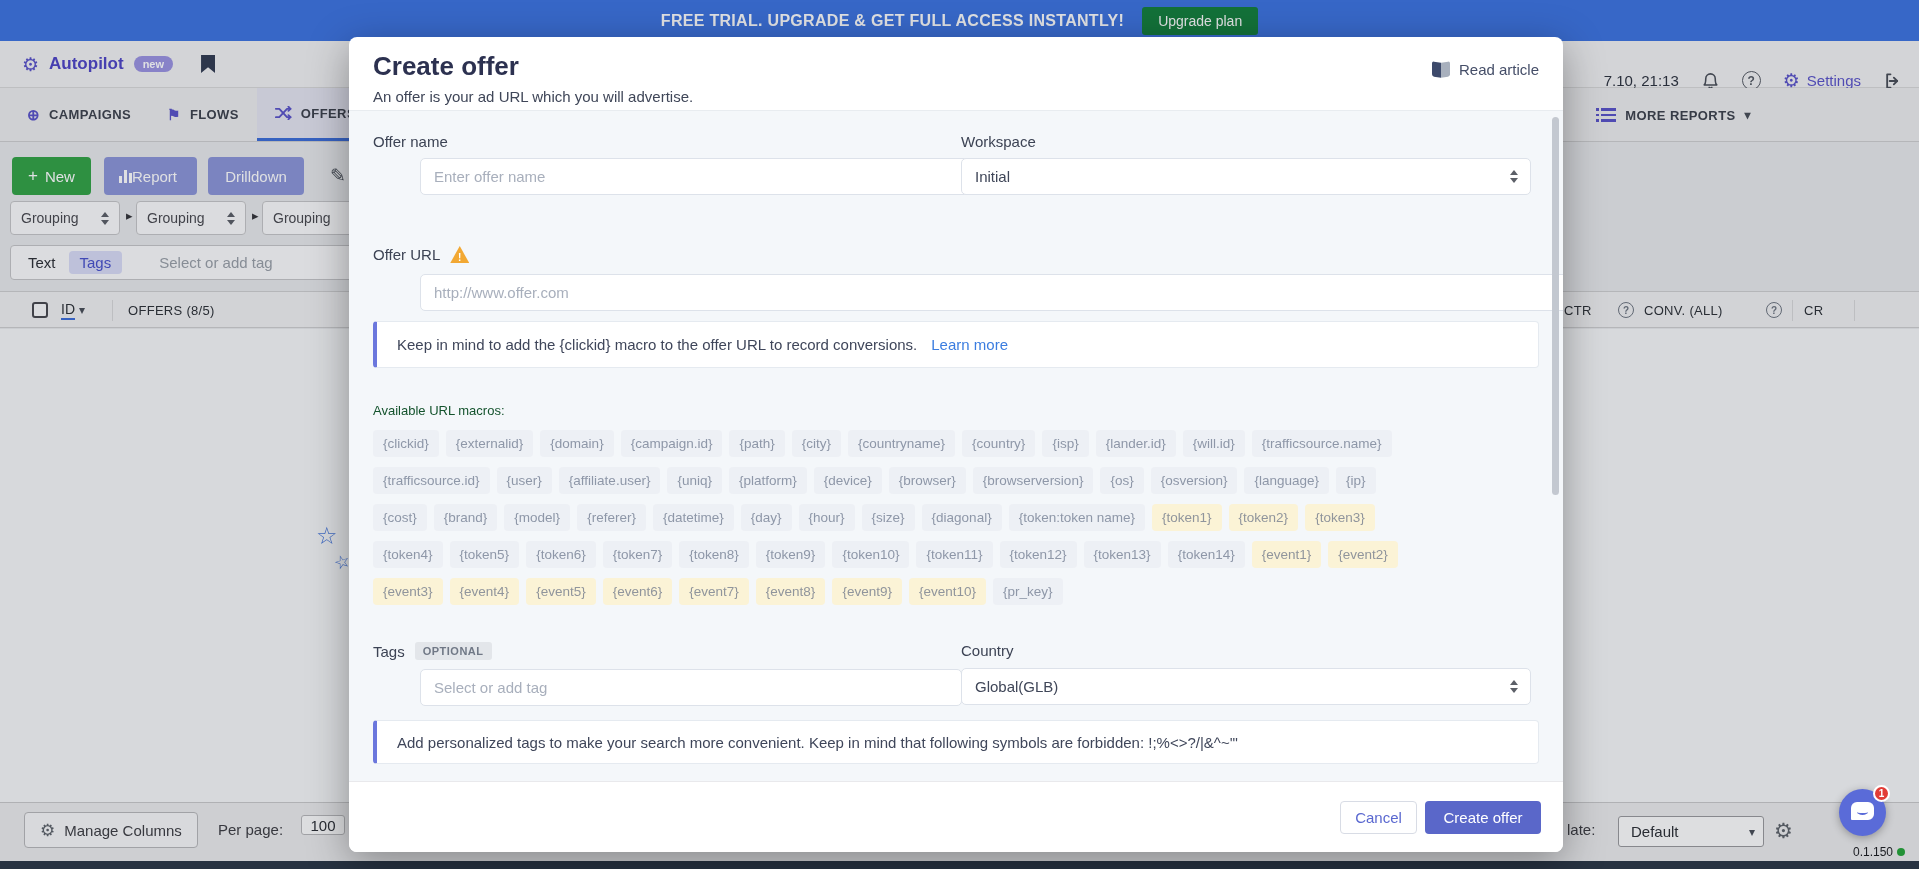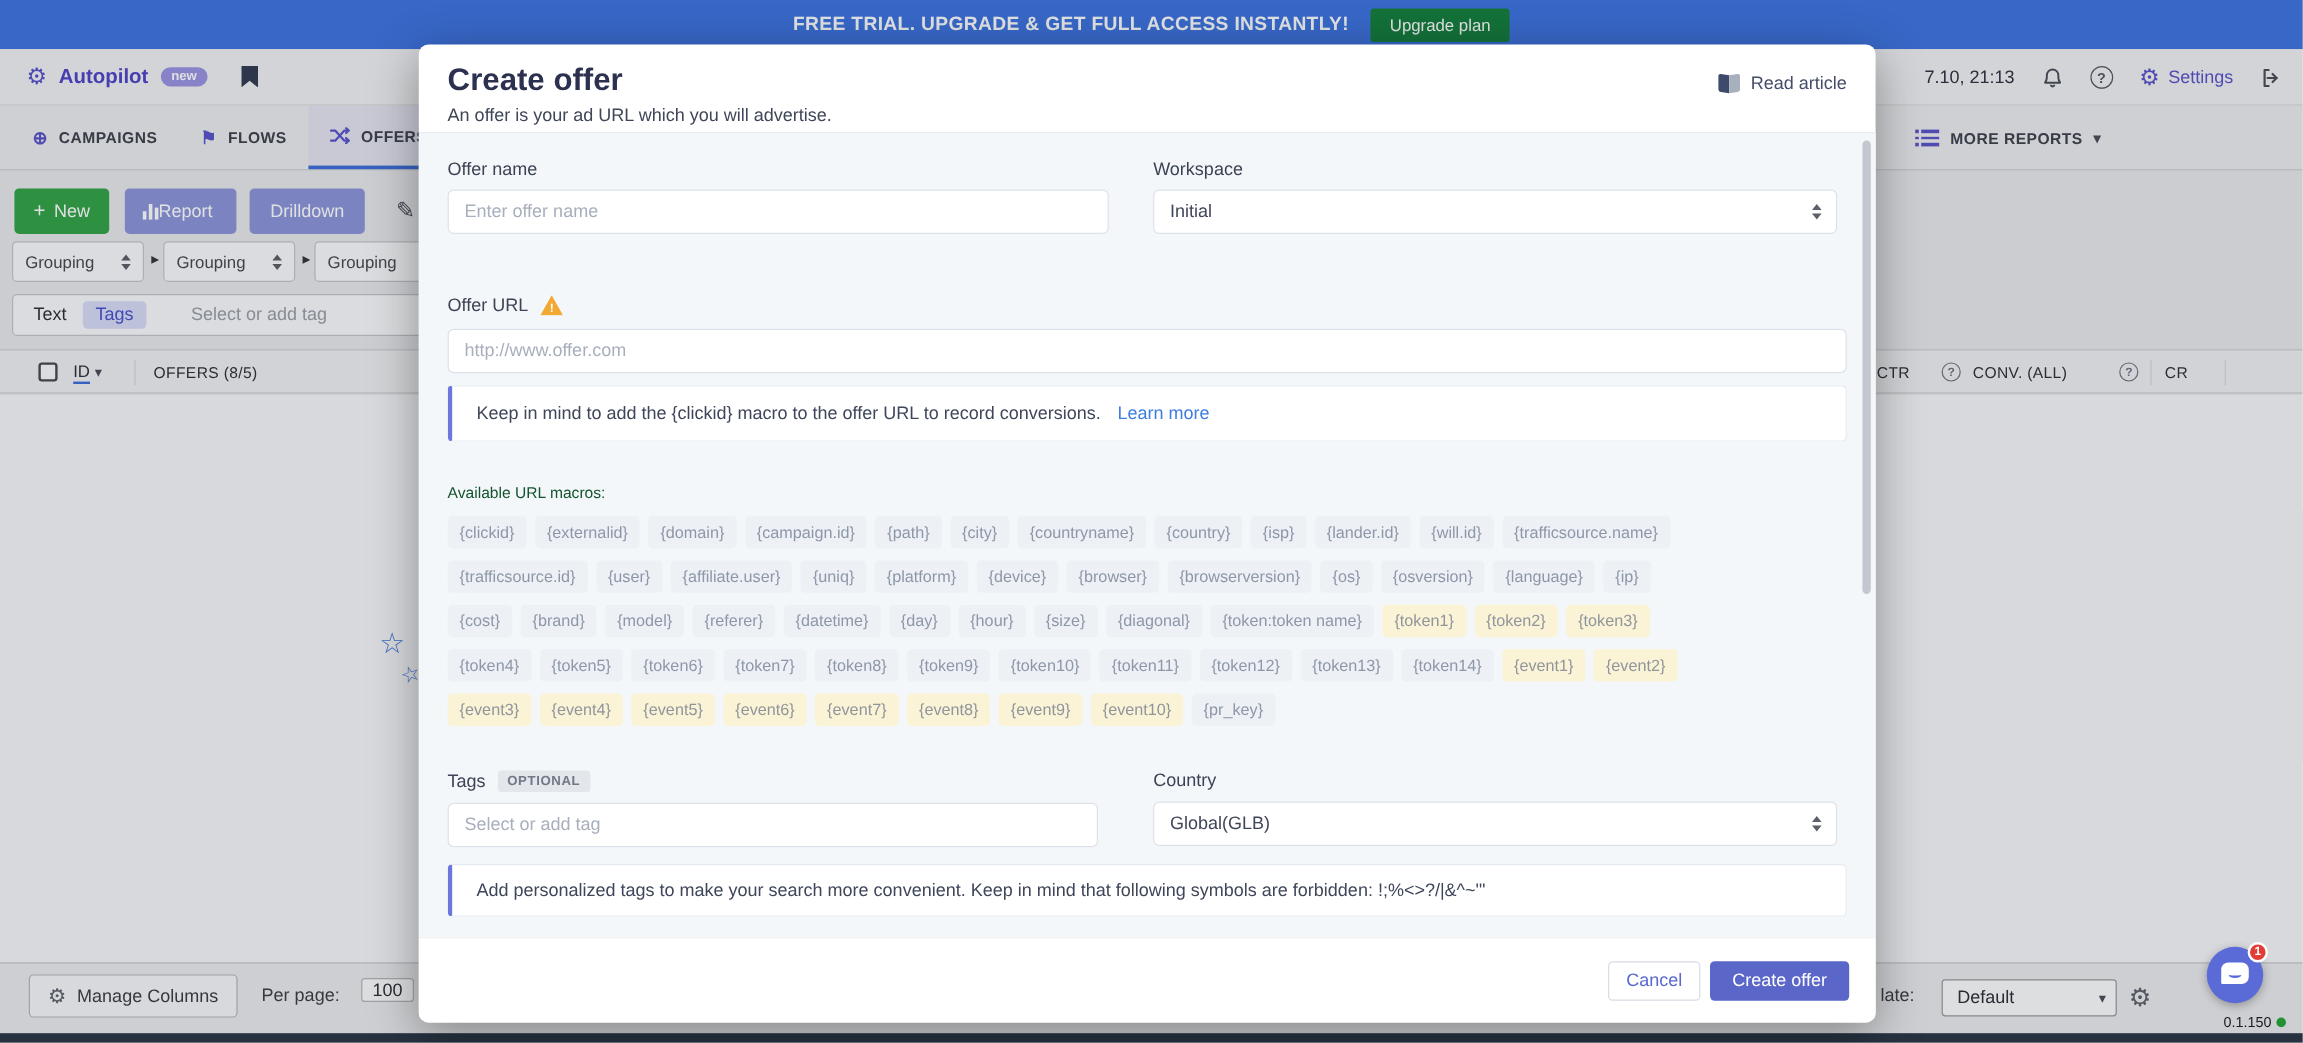--- a/index.html
+++ b/index.html
@@ -14,21 +14,21 @@
 
   
   .app-header { position:absolute; left:0; top:41px; width:1919px; height:47px; background:#f2f2f3;
                 border-bottom:1px solid #d9d9da; display:flex; align-items:center; z-index:1; }
   .app-left { display:flex; align-items:center; margin-left:22px; gap:10px; }
   .gears { color:#5b54ca; font-size:19px; line-height:1; }
   .app-title { color:#5046c6; font-size:17px; font-weight:700; }
   .new-badge { background:#9c93e2; color:#fff; font-size:11px; font-weight:700; padding:2px 9px; border-radius:9px; }
   .bookmark { width:14px; height:18px; background:#333c52; margin-left:18px;
               clip-path:polygon(0 0,100% 0,100% 100%,50% 68%,0 100%); }
-  .app-right { position:absolute; right:16px; top:0; height:47px; display:flex; align-items:center; gap:22px; }
+  .app-right { position:absolute; right:16px; top:16px; height:47px; display:flex; align-items:center; gap:22px; }
   .datetime { font-size:15px; color:#2f3440; }
   .icon-gray { color:#4a4f58; }
   .settings { display:flex; align-items:center; gap:7px; color:#5b54ca; font-size:15px; cursor:pointer; }
   .settings .gear-glyph { font-size:19px; }
   .help-circle { width:19px; height:19px; border:1.6px solid #565b64; border-radius:50%;
                  display:flex; align-items:center; justify-content:center; font-size:12px; font-weight:700; color:#565b64; }
 
   
   .tabs-row { position:absolute; left:0; top:88px; width:1919px; height:54px; background:#ededee;
               border-bottom:1px solid #cfcfd0; display:flex; align-items:stretch; z-index:1; }
@@ -120,21 +120,21 @@
   .book-ico .l { background:#3d4a6b; transform:skewY(8deg); border-radius:2px 0 0 2px; }
   .book-ico .r { background:#a8b0bd; transform:skewY(-8deg); border-radius:0 2px 2px 0; }
 
   .m-body { position:absolute; left:0; top:73px; right:0; height:671px; background:#f4f7fa;
             border-top:1px solid #e8ecf0; padding:22px 24px 0 24px; overflow:hidden; }
   .form-row { display:flex; gap:37px; }
   .col-a { width:551px; }
   .col-b { width:570px; }
   .f-label { font-size:15px; color:#3c4354; display:flex; align-items:center; gap:10px; }
   .f-input { margin-top:8px; width:100%; height:37px; background:#fff; border:1px solid #dde2ea; border-radius:5px;
-             padding:0 13px; font-size:15px; color:#2e3440; font-family:"Liberation Sans", sans-serif; }
+             padding:0 13px; font-size:15px; color:#2e3440; font-family:"Liberation Sans", sans-serif;margin-left:47px; }
   .f-input::placeholder { color:#a8afbc; }
   .f-select { margin-top:8px; width:100%; height:37px; background:#fff; border:1px solid #dde2ea; border-radius:5px;
               display:flex; align-items:center; justify-content:space-between; padding:0 12px 0 13px;
               font-size:15px; color:#3f4658; cursor:pointer; }
   .warn { width:19px; height:17px; background:#f2a833; clip-path:polygon(50% 0,100% 100%,0 100%);
           display:flex; align-items:flex-end; justify-content:center; color:#fff; font-size:10px; font-weight:700; }
   .note { margin-top:10px; height:47px; background:#fff; border:1px solid #e5eaf0; border-left:4px solid #6b77dd;
           border-radius:4px; display:flex; align-items:center; padding-left:20px; font-size:15px; color:#3f465a; }
   .note .link { color:#3b7de0; margin-left:14px; cursor:pointer; }
   .macros-label { margin-top:35px; font-size:13px; color:#14532d; }

